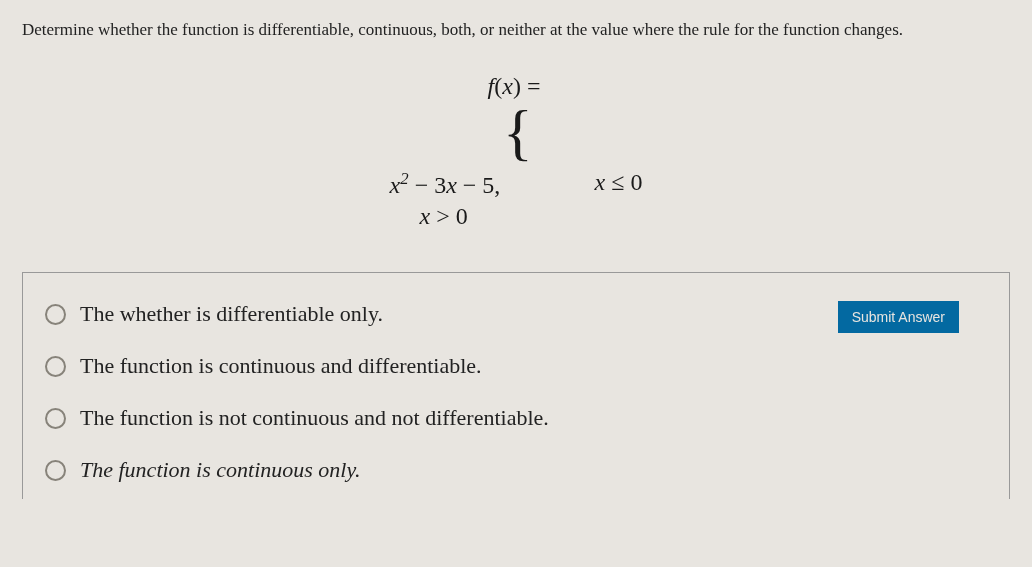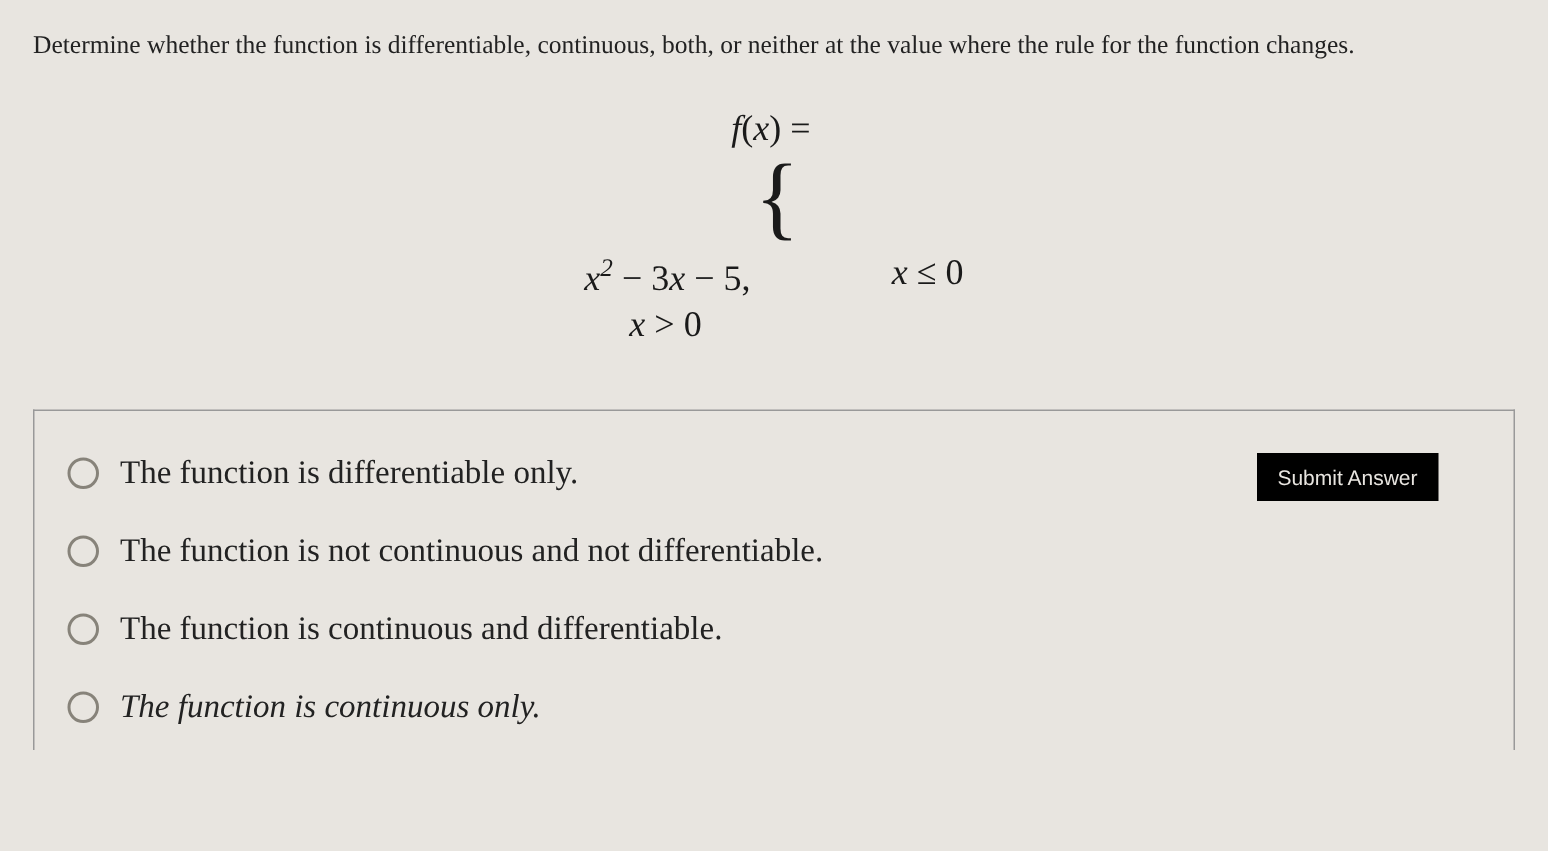--- a/index.html
+++ b/index.html
@@ -91,21 +91,21 @@
       border-radius: 50%;
       margin-right: 14px;
       flex-shrink: 0;
       background: transparent;
       cursor: pointer;
     }
     .submit-btn {
       position: absolute;
       top: 28px;
       right: 50px;
-      background: #000000;
+      background: #0369a1;
       color: #e8e5e0;
       font-family: Arial, sans-serif;
       font-size: 14px;
       padding: 8px 14px;
       border: none;
       cursor: pointer;
     }
     .rom {
       font-style: normal;
     }
@@ -129,27 +129,27 @@
       </span>
     </span>
   </div>
 </div>
 
 <div class="options-box">
   <button class="submit-btn">Submit Answer</button>
 
   <div class="option-row">
     <span class="radio"></span>
-    <span>The function is differentiable only.</span>
+    <span>The whether is differentiable only.</span>
+  </div>
+  <div class="option-row">
+    <span class="radio"></span>
+    <span>The function is continuous and differentiable.</span>
   </div>
   <div class="option-row">
     <span class="radio"></span>
     <span>The function is not continuous and not differentiable.</span>
-  </div>
-  <div class="option-row">
-    <span class="radio"></span>
-    <span>The function is continuous and differentiable.</span>
   </div>
   <div class="option-row">
     <span class="radio"></span>
     <span>The function is continuous only.</span>
   </div>
 </div>
 
 </body></html>

